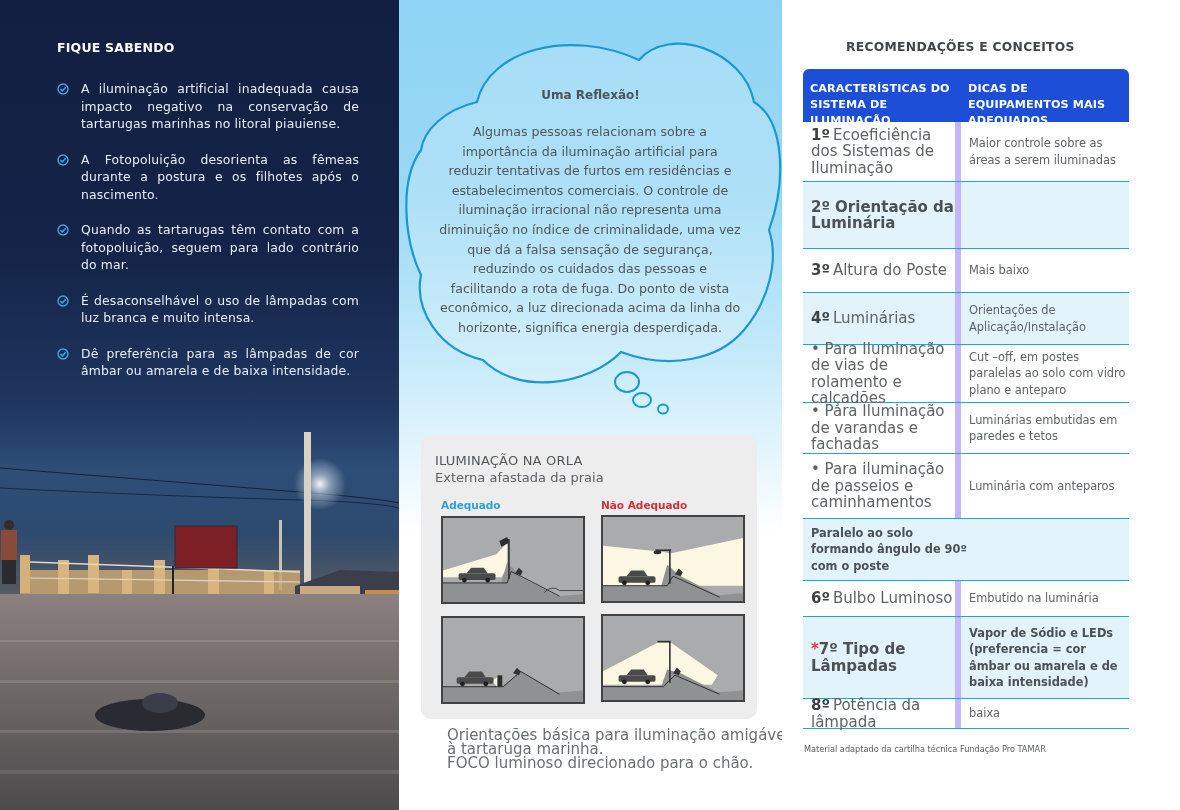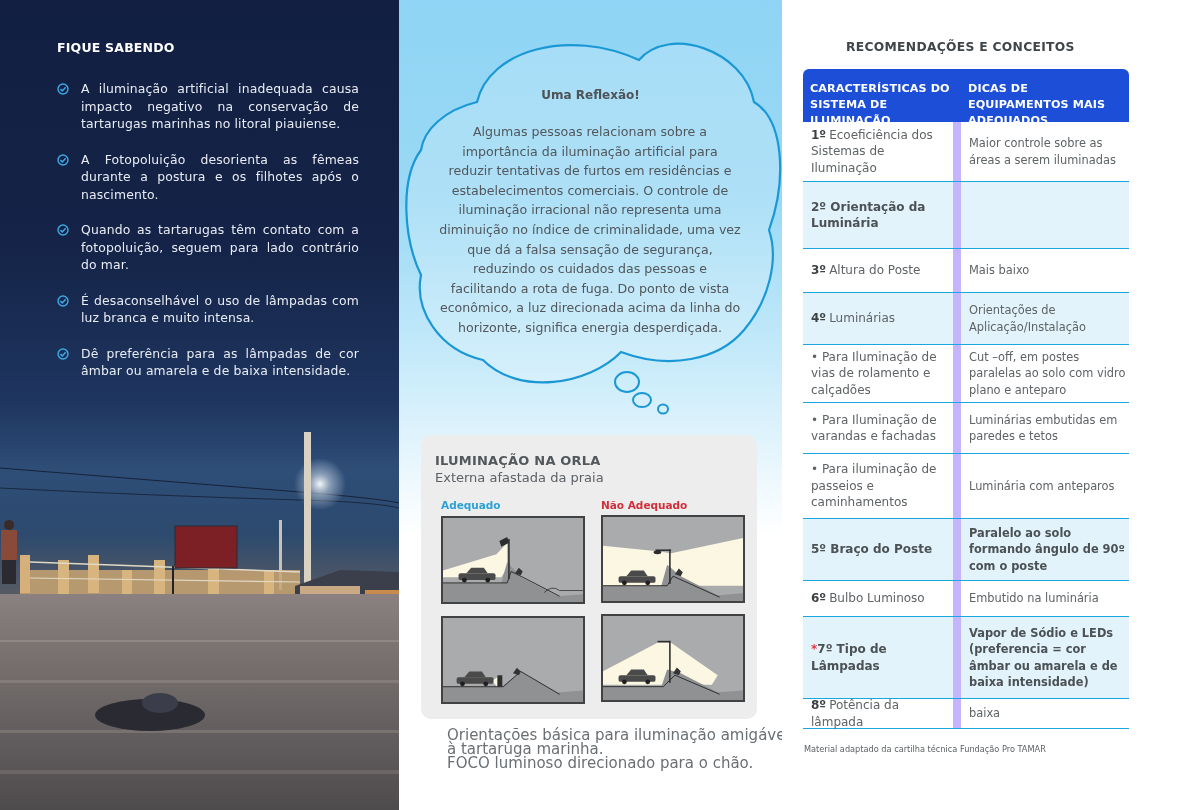--- a/index.html
+++ b/index.html
@@ -40,21 +40,21 @@
   .cloud-body {
     position: absolute; left: 36px; top: 122px; width: 310px; text-align: center;
     color: #51575b; font-size: 12.6px; line-height: 19.6px;
   }
 
   .orla {
     position: absolute; left: 22px; top: 435px; width: 336px; height: 284px;
     background: #ededee; border-radius: 10px;
   }
   .orla h3 {
-    position: absolute; left: 14px; top: 18px; color: #53585c; font-size: 13px; font-weight: bold; letter-spacing: 0.2px;
+    position: absolute; left: 14px; top: 18px; color: #53585c; font-size: 13px; font-weight: normal; letter-spacing: 0.2px;
   }
   .orla .sub { position: absolute; left: 14px; top: 35px; color: #5c6165; font-size: 13px; }
   .orla .lbl-ok { position: absolute; left: 20px; top: 64px; color: #2ea2d6; font-size: 10.5px; font-weight: bold; }
   .orla .lbl-bad { position: absolute; left: 180px; top: 64px; color: #d1303b; font-size: 10.5px; font-weight: bold; }
   .illus { position: absolute; border: 2px solid #404244; background: #a9abad; overflow: hidden; }
   .illus svg { display: block; width: 100%; height: 100%; }
   .illus.i1 { left: 20px; top: 81px; width: 144px; height: 88px; }
   .illus.i2 { left: 180px; top: 80px; width: 144px; height: 88px; }
   .illus.i3 { left: 20px; top: 181px; width: 144px; height: 88px; }
   .illus.i4 { left: 180px; top: 179px; width: 144px; height: 88px; }
@@ -76,21 +76,21 @@
   .thead div {
     color: #ffffff; font-weight: bold; font-size: 11.2px; line-height: 16px;
     padding: 12px 0 0 7px; letter-spacing: 0.1px;
   }
   .thead .c1 { width: 158px; }
   .thead .c2 { width: 168px; padding-left: 7px; }
   .trow { display: flex; border-bottom: 1.5px solid #1aa6de; }
   .trow.shade { background: #e2f3fb; }
   .trow .c1 {
     width: 158px; padding: 0 0 0 8px; display: flex; align-items: center;
-    color: #5e6366; font-size: 12px; line-height: 16.5px; border-right: 8px solid #c4b5fd;
+    color: #5e6366; font-size: 15px; line-height: 16.5px; border-right: 6px solid #c4b5fd;
   }
   .trow .c2 {
     width: 168px; padding: 0 0 0 8px; display: flex; align-items: center;
     color: #5e6366; font-size: 11.4px; line-height: 16.5px;
   }
   .trow.bold .c1, .trow.bold .c2 { font-weight: bold; color: #4b5154; }
   .trow .num { font-weight: bold; color: #3d4245; margin-right: 3px; }
   .trow .ast { color: #e03a44; font-weight: bold; }
   .credit { position: absolute; left: 22px; top: 744px; color: #5a5f62; font-size: 8.2px; }
 </style>
@@ -358,23 +358,20 @@
         </div>
         <div class="trow" style="height: 65px;">
           <div class="c1">
             <span><span>• Para iluminação de passeios e caminhamentos</span></span>
           </div>
           <div class="c2">
             <span>Luminária com anteparos</span>
           </div>
         </div>
         <div class="trow shade bold" style="height: 62px;">
-          <div class="c1">
-            <span><span>5º Braço do Poste</span></span>
-          </div>
           <div class="c2">
             <span>Paralelo ao solo formando ângulo de 90º com o poste</span>
           </div>
         </div>
         <div class="trow" style="height: 36px;">
           <div class="c1">
             <span><span class="num">6º</span><span>Bulbo Luminoso</span></span>
           </div>
           <div class="c2">
             <span>Embutido na luminária</span>

